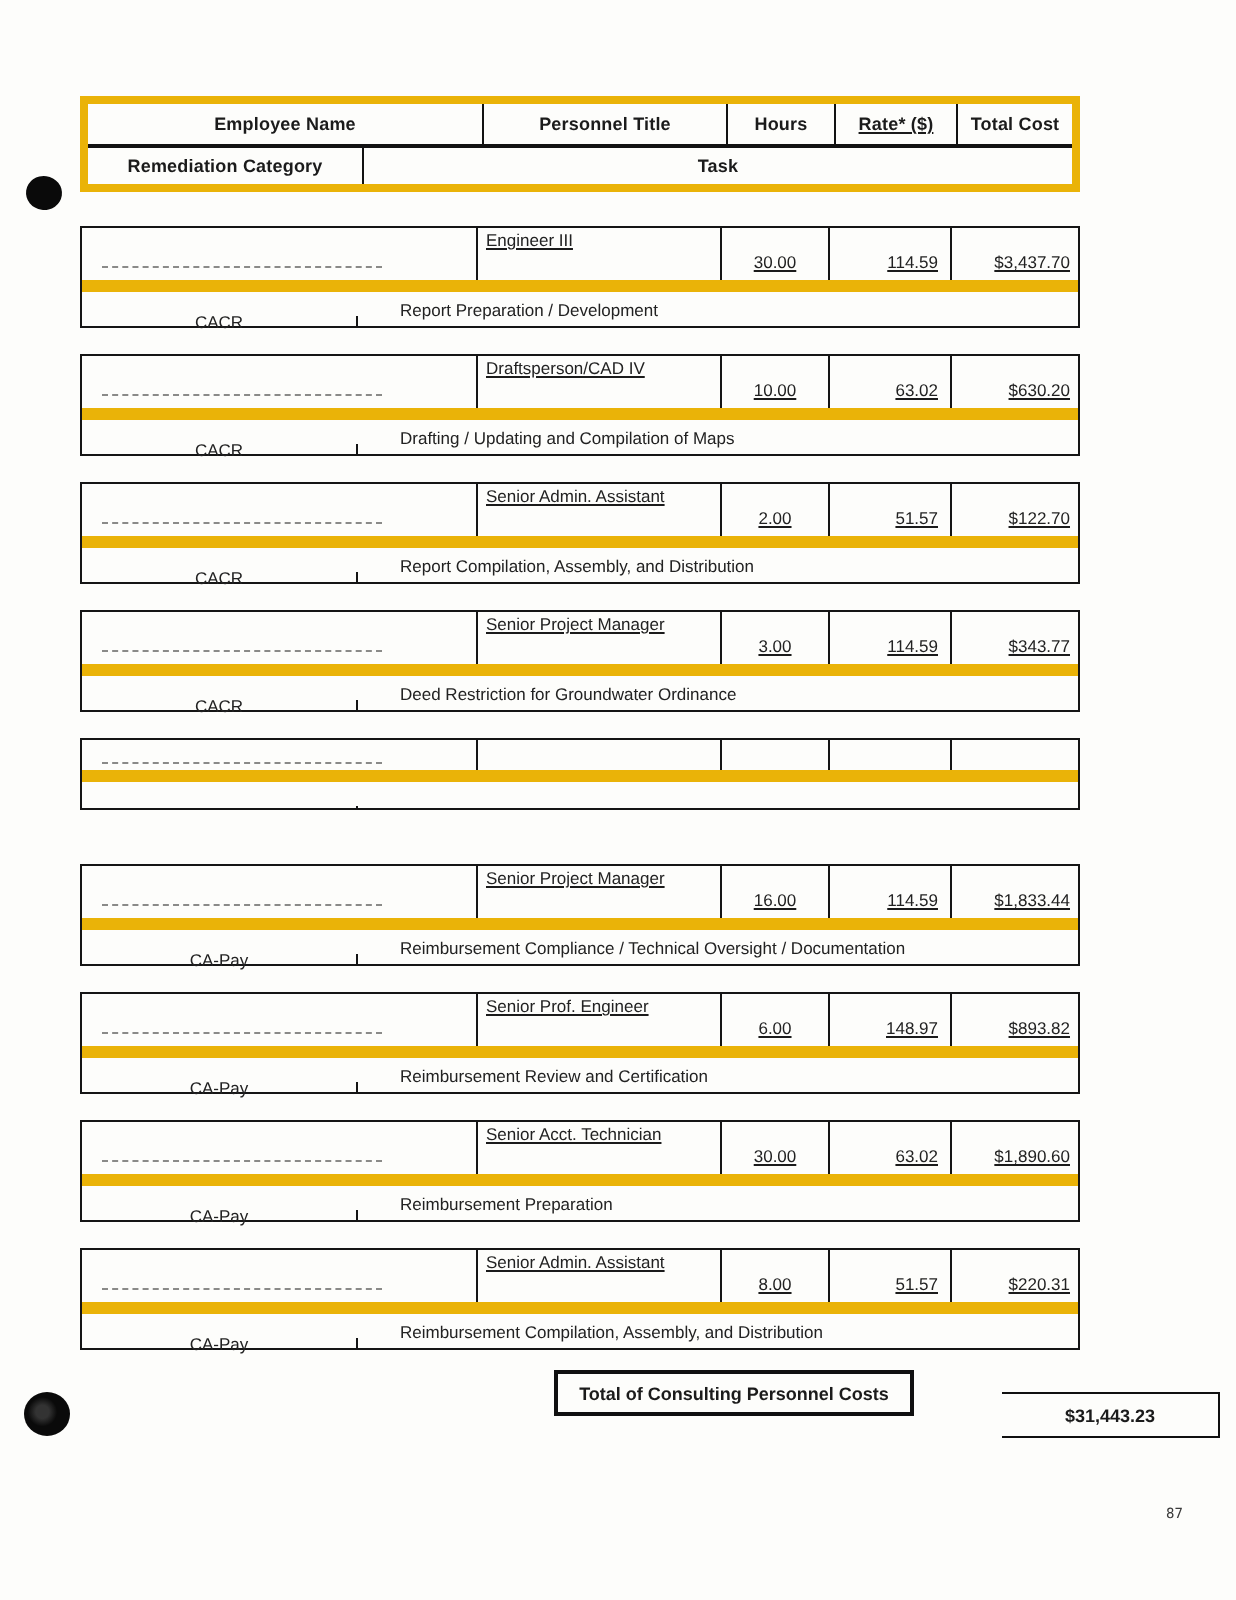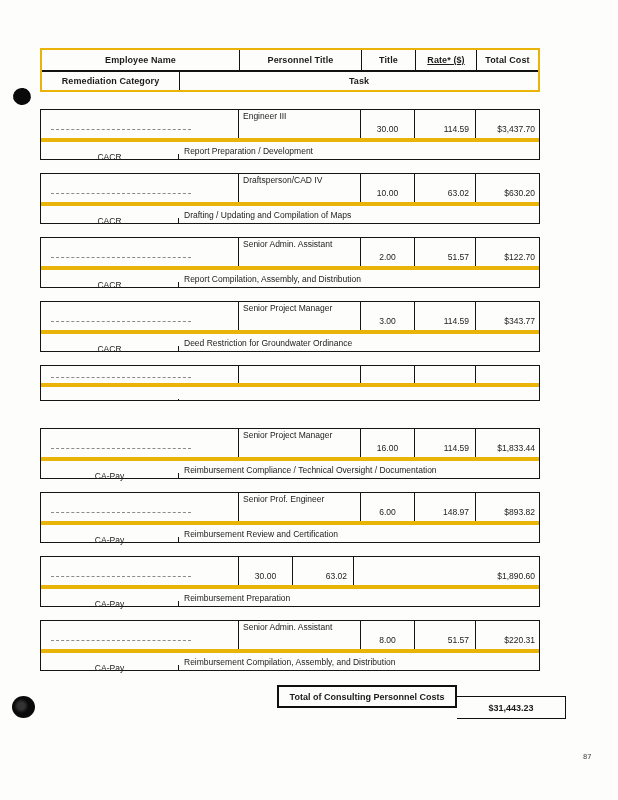--- a/index.html
+++ b/index.html
@@ -14,66 +14,66 @@
   }
   
   .punch { position: absolute; background: #0a0a0a; border-radius: 50%; }
   .punch-top { left: 13px; top: 88px; width: 18px; height: 17px; transform: rotate(8deg); }
   .punch-bottom { left: 12px; top: 696px; width: 23px; height: 22px;
     background: radial-gradient(circle at 40% 45%, #333 0 18%, #0a0a0a 40%); }
 
   .table-area { position: absolute; left: 40px; top: 48px; width: 500px; }
 
   
-  .thead { border: 2px solid #eab308; }
+  .thead { border: 4px solid #eab308; }
   .hrow { display: flex; height: 20px; }
   .hrow-2 { border-top: 2px solid #121212; }
   .hcell {
     display: flex; align-items: center; justify-content: center;
     font-weight: bold; font-size: 9px; letter-spacing: .1px;
     border-right: 1.5px solid #121212;
   }
   .hcell:last-child { border-right: none; }
   .w-name  { width: 198px; }
   .w-title { width: 122px; }
   .w-hours { width: 54px; }
   .w-rate  { width: 61px; text-decoration: underline; }
   .w-cost  { flex: 1; }
   .w-cat   { width: 138px; }
   .w-task  { flex: 1; }
 
   
   .block { border: 1.5px solid #151515; margin-top: 13px; background: #fdfdfb; }
   .block.first { margin-top: 17px; }
   .block.gap-lg { margin-top: 27px; }
-  .rtop { display: flex; height: 32px; border-bottom: 4px solid #eab308; }
+  .rtop { display: flex; height: 32px; border-bottom: 6px solid #eab308; text-decoration: underline; }
   .rbot { display: flex; height: 17px; }
   .block.short .rtop { height: 21px; }
   .block.short .rbot { height: 13px; }
   .cell { border-right: 1px solid #151515; font-size: 8.5px; color: #222; }
   .rtop .cell:last-child, .rbot .cell:last-child { border-right: none; }
   .c-name { width: 198px; position: relative; }
   .redact {
     position: absolute; left: 10px; top: 19px; width: 140px; height: 0;
     border-top: 1.5px dashed #8a8a88;
   }
   .short .redact { top: 11px; }
   .c-title { width: 122px; padding: 2px 4px; line-height: 1.1; }
   .c-hours { width: 54px;  display: flex; align-items: flex-end; justify-content: center; padding-bottom: 4px; }
   .c-rate  { width: 61px;  display: flex; align-items: flex-end; justify-content: flex-end; padding: 0 6px 4px 0; }
   .c-cost  { flex: 1;      display: flex; align-items: flex-end; justify-content: flex-end; padding: 0 4px 4px 0; }
   .c-cat   { width: 138px; display: flex; align-items: center; justify-content: center; margin-top: 12px; }
-  .c-task  { flex: 1;      display: flex; align-items: center; padding: 0 5px; }
+  .c-task  { flex: 1;      display: flex; align-items: center; padding: 0 5px; margin-left: 16px; }
 
   .footnote {
     position: absolute; left: 41px; top: 664px;
     font-size: 8.5px; color: #1e1e1e;
   }
 
-  .total-row { position: absolute; left: 277px; top: 685px; display: flex; }
+  .total-row { position: absolute; left: 277px; top: 685px; display: flex; gap: 44px; }
   .total-label {
     width: 180px; height: 23px;
     border: 2.5px solid #101010;
     display: flex; align-items: center; justify-content: center;
     font-weight: bold; font-size: 9px;
   }
   .total-value {
     width: 109px; height: 23px;
     border: 1.5px solid #101010; border-left: none;
     margin-top: 11px;
@@ -92,21 +92,21 @@
 <div class="sheet">
   <div class="punch punch-top"></div>
   <div class="punch punch-bottom"></div>
 
   <div class="table-area">
 
     <div class="thead">
       <div class="hrow">
         <div class="hcell w-name">Employee Name</div>
         <div class="hcell w-title">Personnel Title</div>
-        <div class="hcell w-hours">Title</div>
+        <div class="hcell w-hours">Hours</div>
         <div class="hcell w-rate">Rate* ($)</div>
         <div class="hcell w-cost">Total Cost</div>
       </div>
       <div class="hrow hrow-2">
         <div class="hcell w-cat">Remediation Category</div>
         <div class="hcell w-task">Task</div>
       </div>
     </div>
 
     <div class="block first">
@@ -219,20 +219,21 @@
         <div class="cell c-cat">CA-Pay</div>
         <div class="cell c-task">Reimbursement Review and Certification</div>
       </div>
     </div>
 
     <div class="block">
       <div class="rtop">
         <div class="cell c-name">
             <span class="redact"></span>
           </div>
+        <div class="cell c-title">Senior Acct. Technician</div>
         <div class="cell c-hours">30.00</div>
         <div class="cell c-rate">63.02</div>
         <div class="cell c-cost">$1,890.60</div>
       </div>
       <div class="rbot">
         <div class="cell c-cat">CA-Pay</div>
         <div class="cell c-task">Reimbursement Preparation</div>
       </div>
     </div>
 

